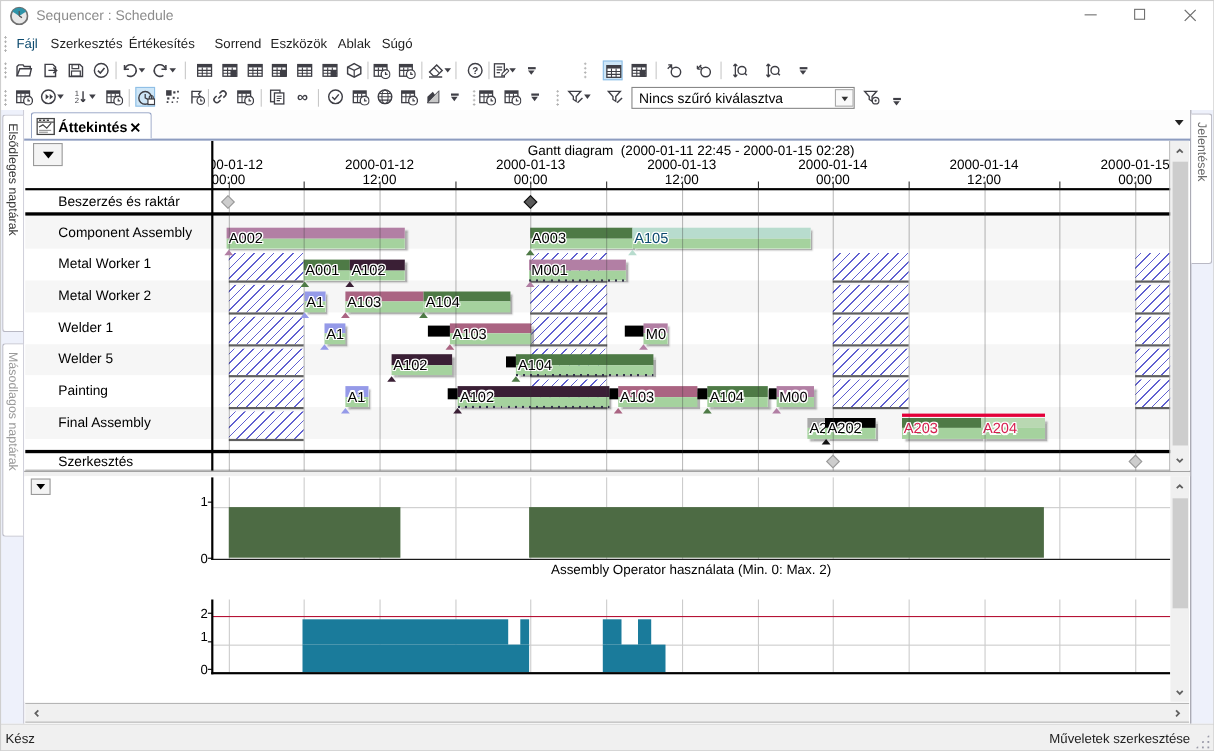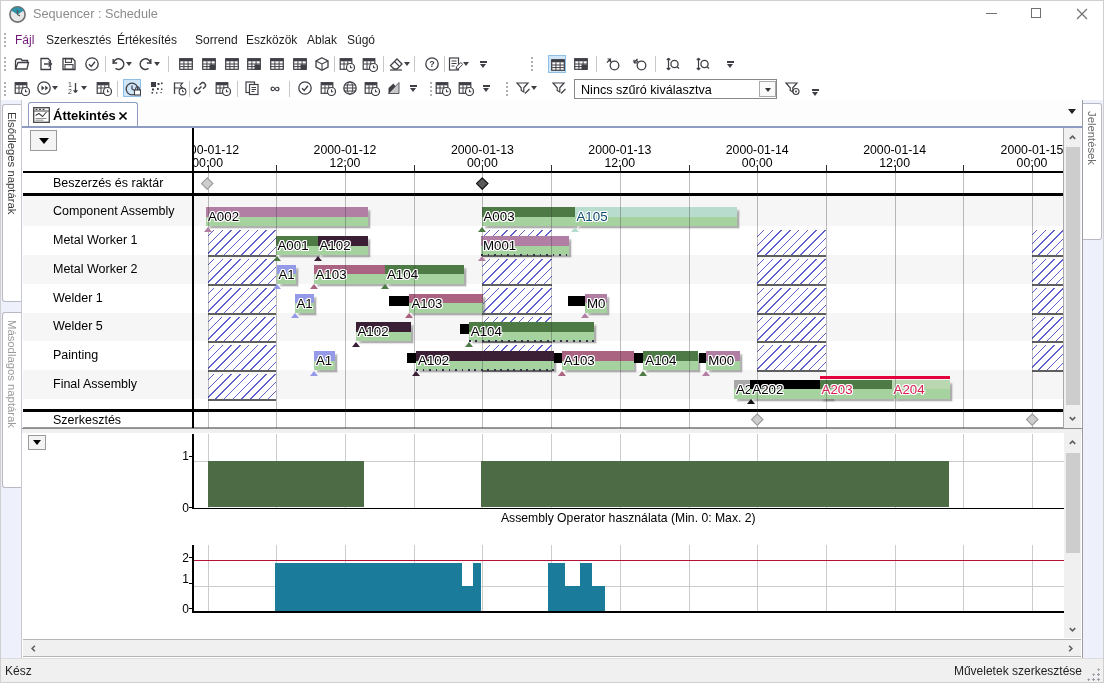--- a/index.html
+++ b/index.html
@@ -9,21 +9,21 @@
     </svg>
     <span class="ab" style="left:33px;top:7px;font-size:12.7px;color:#8c8c8c">Sequencer : Schedule</span>
     <div class="ab" style="left:986px;top:13px;width:11px;height:1.4px;background:#707070"></div>
     <div class="ab" style="left:1031px;top:8px;width:10px;height:10px;border:1.3px solid #707070"></div>
     <svg width="12" height="12" viewBox="0 0 12 12" style="position:absolute;left:1076px;top:8px">
       <path d="M1 1 11 11M11 1 1 11" stroke="#707070" stroke-width="1.2"></path>
     </svg>
   </div>
 <div class="ab" style="left:0;top:28px;width:1104px;height:24px;background:#fff">
     <div style="position:absolute;left:3px;top:4px;width:4px;height:16px;background-image:radial-gradient(circle,#b0b0b0 1px,transparent 1.1px);background-size:4px 4px"></div>
-    <span class="ab" style="left:15px;top:5px;font-size:12px;color:#701a75">Fájl</span>
+    <span class="ab" style="left:15px;top:5px;font-size:12px;color:#0c4a6e">Fájl</span>
     <span class="ab" style="left:46px;top:5px;font-size:12px;color:#1e1e1e">Szerkesztés</span>
     <span class="ab" style="left:117px;top:5px;font-size:12px;color:#1e1e1e">Értékesítés</span>
     <span class="ab" style="left:195px;top:5px;font-size:12px;color:#1e1e1e">Sorrend</span>
     <span class="ab" style="left:246px;top:5px;font-size:12px;color:#1e1e1e">Eszközök</span>
     <span class="ab" style="left:307px;top:5px;font-size:12px;color:#1e1e1e">Ablak</span>
     <span class="ab" style="left:347px;top:5px;font-size:12px;color:#1e1e1e">Súgó</span>
   </div>
 <div class="ab" style="left:0;top:52px;width:1104px;height:24px;background:#fff">
     <div style="position:absolute;left:3px;top:4px;width:4px;height:16px;background-image:radial-gradient(circle,#b0b0b0 1px,transparent 1.1px);background-size:4px 4px"></div>
     <div style="position:absolute;left:13px;top:3px;width:18px;height:18px;box-sizing:border-box">
@@ -523,20 +523,21 @@
       <path d="M1.5 1.5 8.5 8.5M8.5 1.5 1.5 8.5" stroke="#000" stroke-width="1.7"></path>
     </svg>
   </div>
 <div class="ab" style="left:1068px;top:109px;width:0;height:0;border-left:4.5px solid transparent;border-right:4.5px solid transparent;border-top:5.5px solid #222"></div>
 <div class="ab" style="left:22px;top:127.7px;width:1042px;height:300.3px;background:#fff;overflow:hidden">
     <div class="ab" style="left:1.0px;top:68.3px;width:1040.5px;height:30.30000000000001px;background:#f6f6f6;z-index:0"></div>
     <div class="ab" style="left:1.0px;top:127.39999999999999px;width:1040.5px;height:28.700000000000017px;background:#f6f6f6;z-index:0"></div>
     <div class="ab" style="left:1.0px;top:184.90000000000003px;width:1040.5px;height:28.69999999999999px;background:#f6f6f6;z-index:0"></div>
     <div class="ab" style="left:1.0px;top:242.40000000000003px;width:1040.5px;height:28.69999999999999px;background:#f6f6f6;z-index:0"></div>
     <div class="ab" style="left:171.0px;top:1.2999999999999972px;width:870.5px;height:43px;overflow:hidden;z-index:1">
+      <div class="ab" style="left:0;top:1px;width:870.5px;text-align:center;font-size:12.3px;color:#000;white-space:nowrap">Gantt&nbsp;diagram&nbsp;&nbsp;(2000-01-11&nbsp;22:45&nbsp;-&nbsp;2000-01-15&nbsp;02:28)</div>
       <div class="ab" style="left:-30.400000000000006px;top:15px;width:90px;text-align:center;font-size:12.3px;color:#000;line-height:13.5px">2000-01-12<br>00:00</div>
       <div class="ab" style="left:107.0px;top:15px;width:90px;text-align:center;font-size:12.3px;color:#000;line-height:13.5px">2000-01-12<br>12:00</div>
       <div class="ab" style="left:244.39999999999998px;top:15px;width:90px;text-align:center;font-size:12.3px;color:#000;line-height:13.5px">2000-01-13<br>00:00</div>
       <div class="ab" style="left:381.80000000000007px;top:15px;width:90px;text-align:center;font-size:12.3px;color:#000;line-height:13.5px">2000-01-13<br>12:00</div>
       <div class="ab" style="left:519.2px;top:15px;width:90px;text-align:center;font-size:12.3px;color:#000;line-height:13.5px">2000-01-14<br>00:00</div>
       <div class="ab" style="left:656.6px;top:15px;width:90px;text-align:center;font-size:12.3px;color:#000;line-height:13.5px">2000-01-14<br>12:00</div>
       <div class="ab" style="left:794.0px;top:15px;width:90px;text-align:center;font-size:12.3px;color:#000;line-height:13.5px">2000-01-15<br>00:00</div>
     </div>
     <div class="ab" style="left:185.6px;top:37.8px;width:1px;height:6px;background:#333;z-index:1"></div>
     <div class="ab" style="left:254.3px;top:37.8px;width:1px;height:6px;background:#333;z-index:1"></div>
@@ -719,21 +720,21 @@
       <div class="bt" style="background:#b27fa4"></div>
       <div class="bb"></div>
       <span class="blab halo" style="color:#000">M00</span>
     </div>
     <div class="tri" style="left:680.3px;top:242.90000000000003px;border-bottom:5.5px solid #b27fa4"></div>
     <div class="bar" style="left:712.0px;top:252.10000000000002px;width:16.299999999999955px;">
       <div class="bt" style="background:#a8a8a8"></div>
       <div class="bb"></div>
       <span class="blab halo" style="color:#000">A2</span>
     </div>
-    <div class="bar" style="left:728.3px;top:252.10000000000002px;width:82px;">
+    <div class="bar" style="left:728.3px;top:252.10000000000002px;width:46px;">
       <div class="bt" style="background:#000"></div>
       <div class="bb"></div>
       <span class="blab halo" style="color:#000">A202</span>
     </div>
     <div class="tri" style="left:724.5px;top:271.6px;border-bottom:5.5px solid #111"></div>
     <div class="bar" style="left:797.6px;top:252.10000000000002px;width:72.0px;">
       <div class="bt" style="background:#4e7a46"></div>
       <div class="bb"></div>
       <span class="blab halo" style="color:#d62050">A203</span>
     </div>

